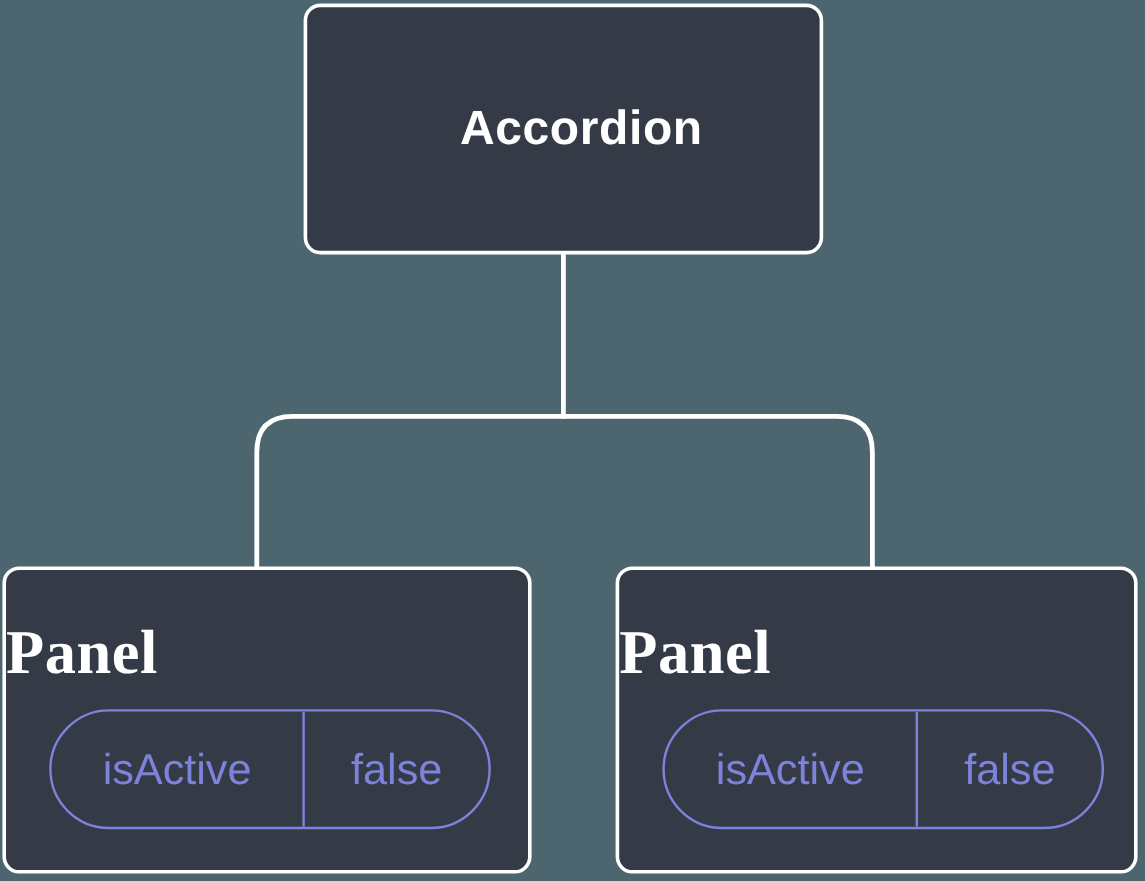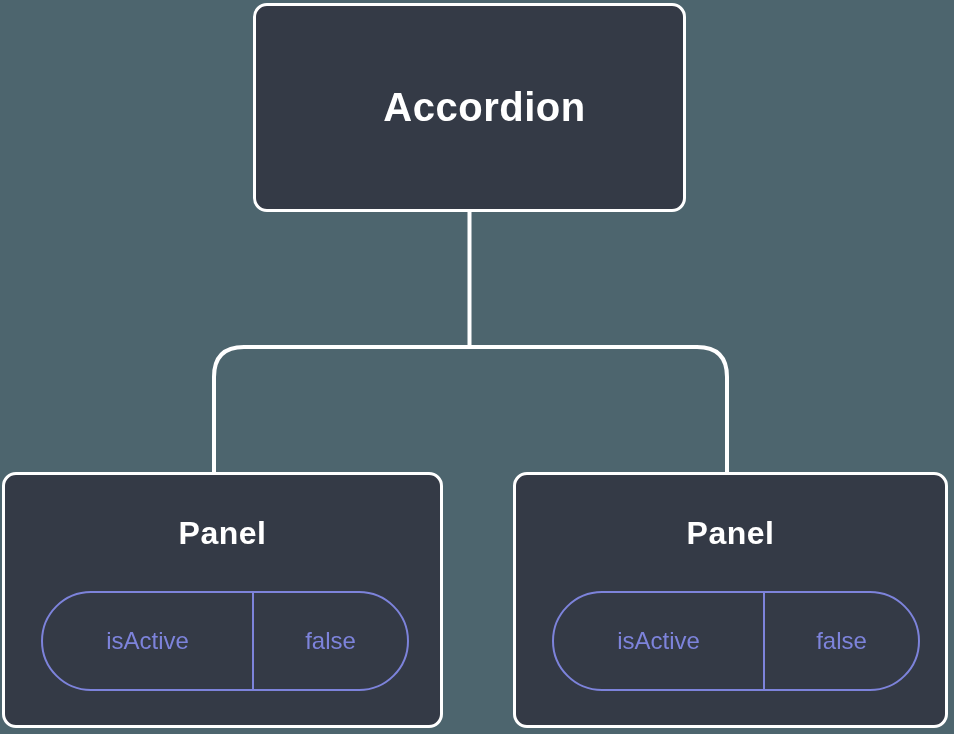--- a/index.html
+++ b/index.html
@@ -46,40 +46,41 @@
   .node-title {
     color: var(--title-text);
     font-size: 40px;
     font-weight: 600;
     letter-spacing: 0.5px;
   }
   .panel-left  { left: 2px;   top: 472px; width: 441px; height: 256px; }
   .panel-right { left: 513px; top: 472px; width: 435px; height: 256px; }
   .panel-title {
     position: absolute; left: 0; right: 0; top: 40px;
-    text-align: center;
+    text-align: left;
     color: var(--title-text);
-    font-size: 32px;
+    font-size: 52px;
     font-weight: 600;
     letter-spacing: 0.5px;
+    font-family: Liberation Serif, serif;
   }
   .state-pill {
     position: absolute;
     left: 36px; top: 116px;
     width: 368px; height: 100px;
     border: 2.5px solid var(--accent);
     border-radius: 52px;
     display: flex;
     align-items: stretch;
     overflow: hidden;
   }
   .pill-cell {
     display: flex; align-items: center; justify-content: center;
     color: var(--accent);
-    font-size: 24px;
+    font-size: 36px;
     font-weight: 400;
   }
   .pill-key {
     width: 58%;
     border-right: 2.5px solid var(--accent);
   }
   .pill-value { flex: 1; }
 </style>
 </head>
 <body>

